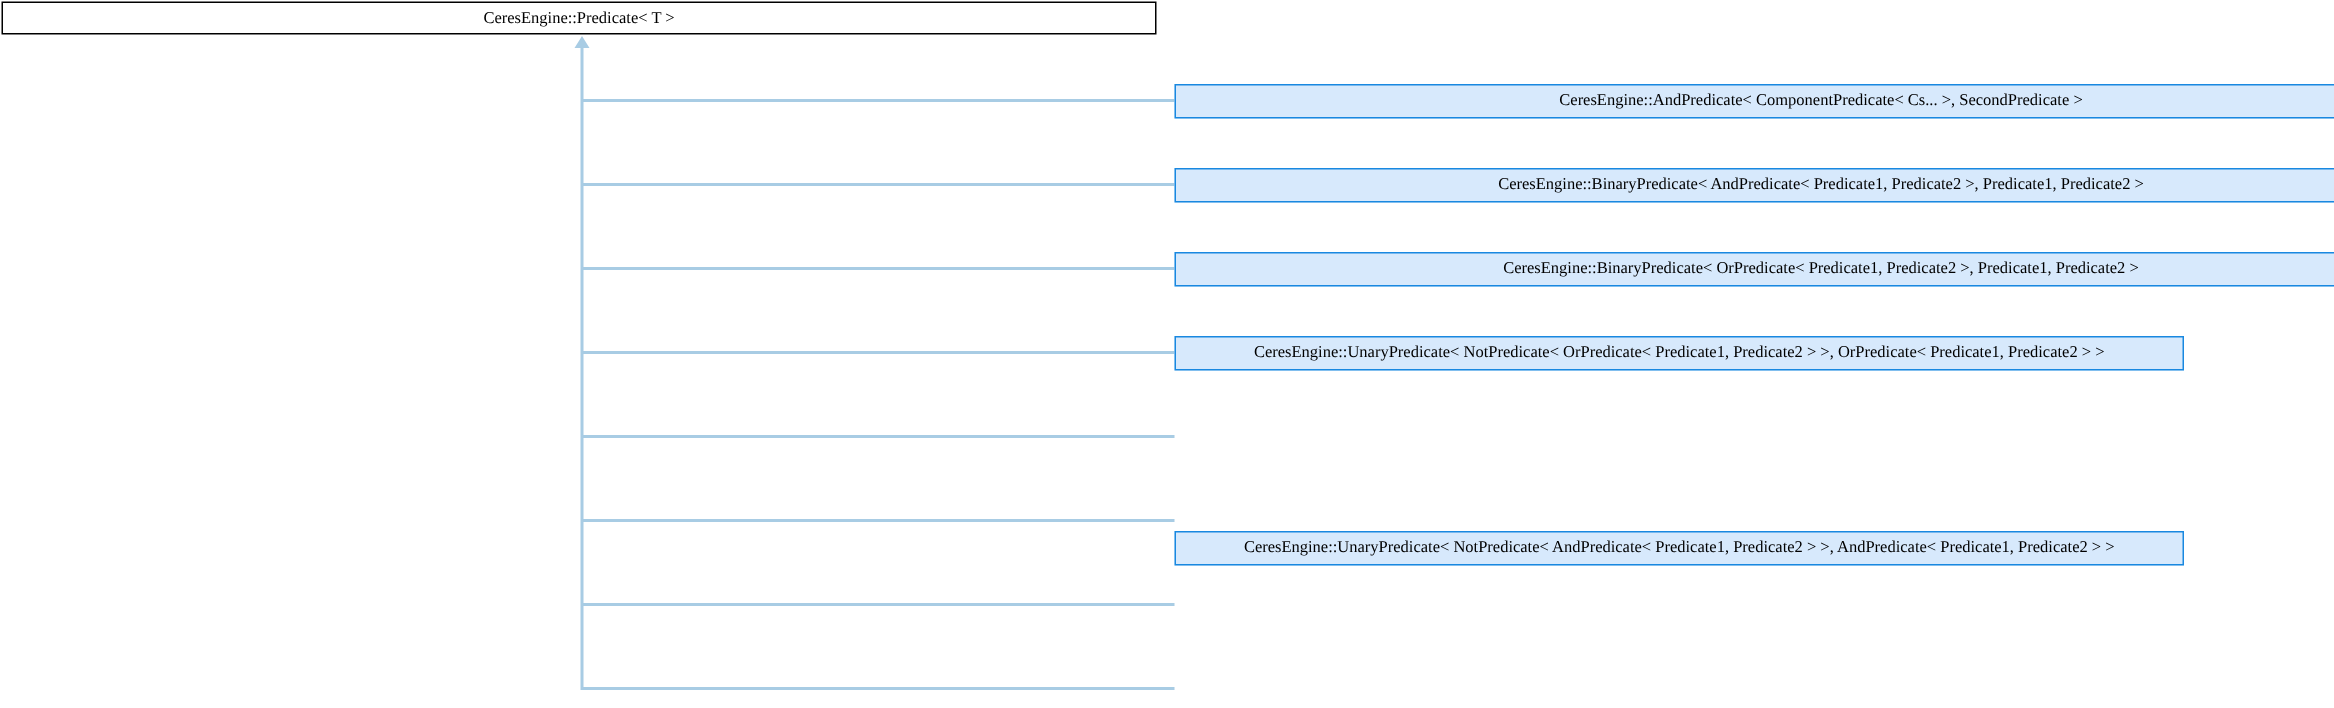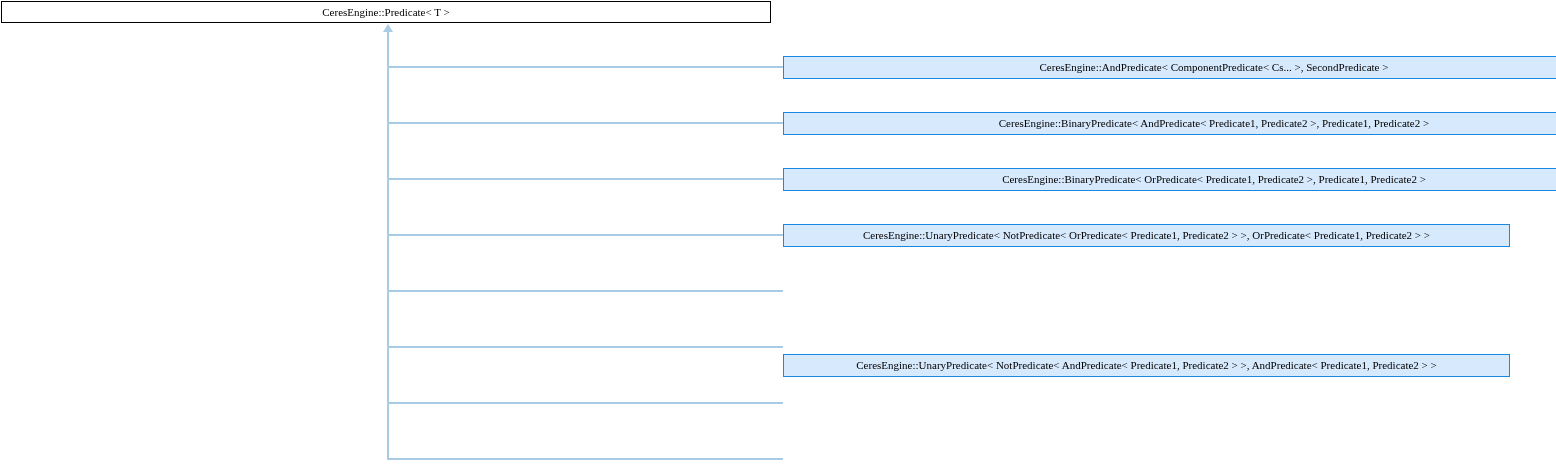--- a/index.html
+++ b/index.html
@@ -30,21 +30,21 @@
   .base{
     left:1px;top:1px;width:770px;height:22px;
     background:var(--base-fill);
     border:1px solid var(--base-border);
   }
   .derived{
     left:783px;width:862px;height:23px;
     background:var(--node-fill);
     border:1px solid var(--node-border);
   }
-  .derived.wide{width:727px;}
+  .derived.wide{width:673px;}
   .r0{top:56px}.r1{top:112px}.r2{top:168px}.r3{top:224px}
   .r4{top:280px}.r5{top:354px}.r6{top:392px}.r7{top:448px}
 
   .fold{
     position:absolute;right:0;bottom:0;
     width:9px;height:9px;
     background:var(--node-border);
     clip-path:polygon(100% 0,100% 100%,0 100%);
   }
 

